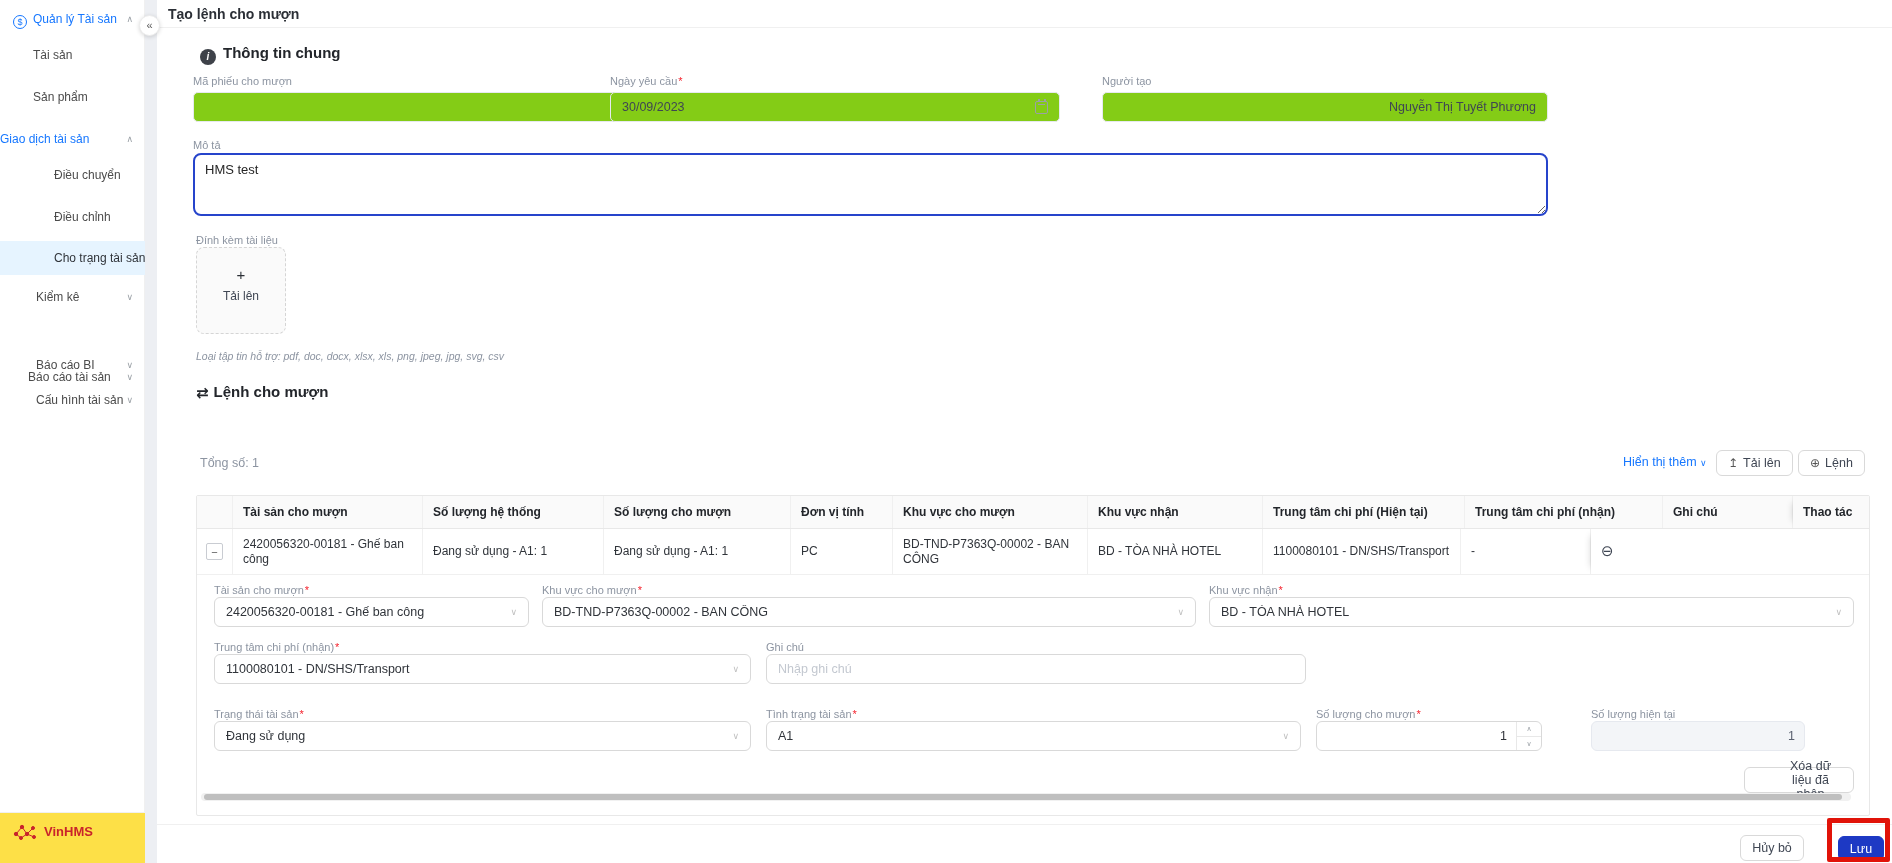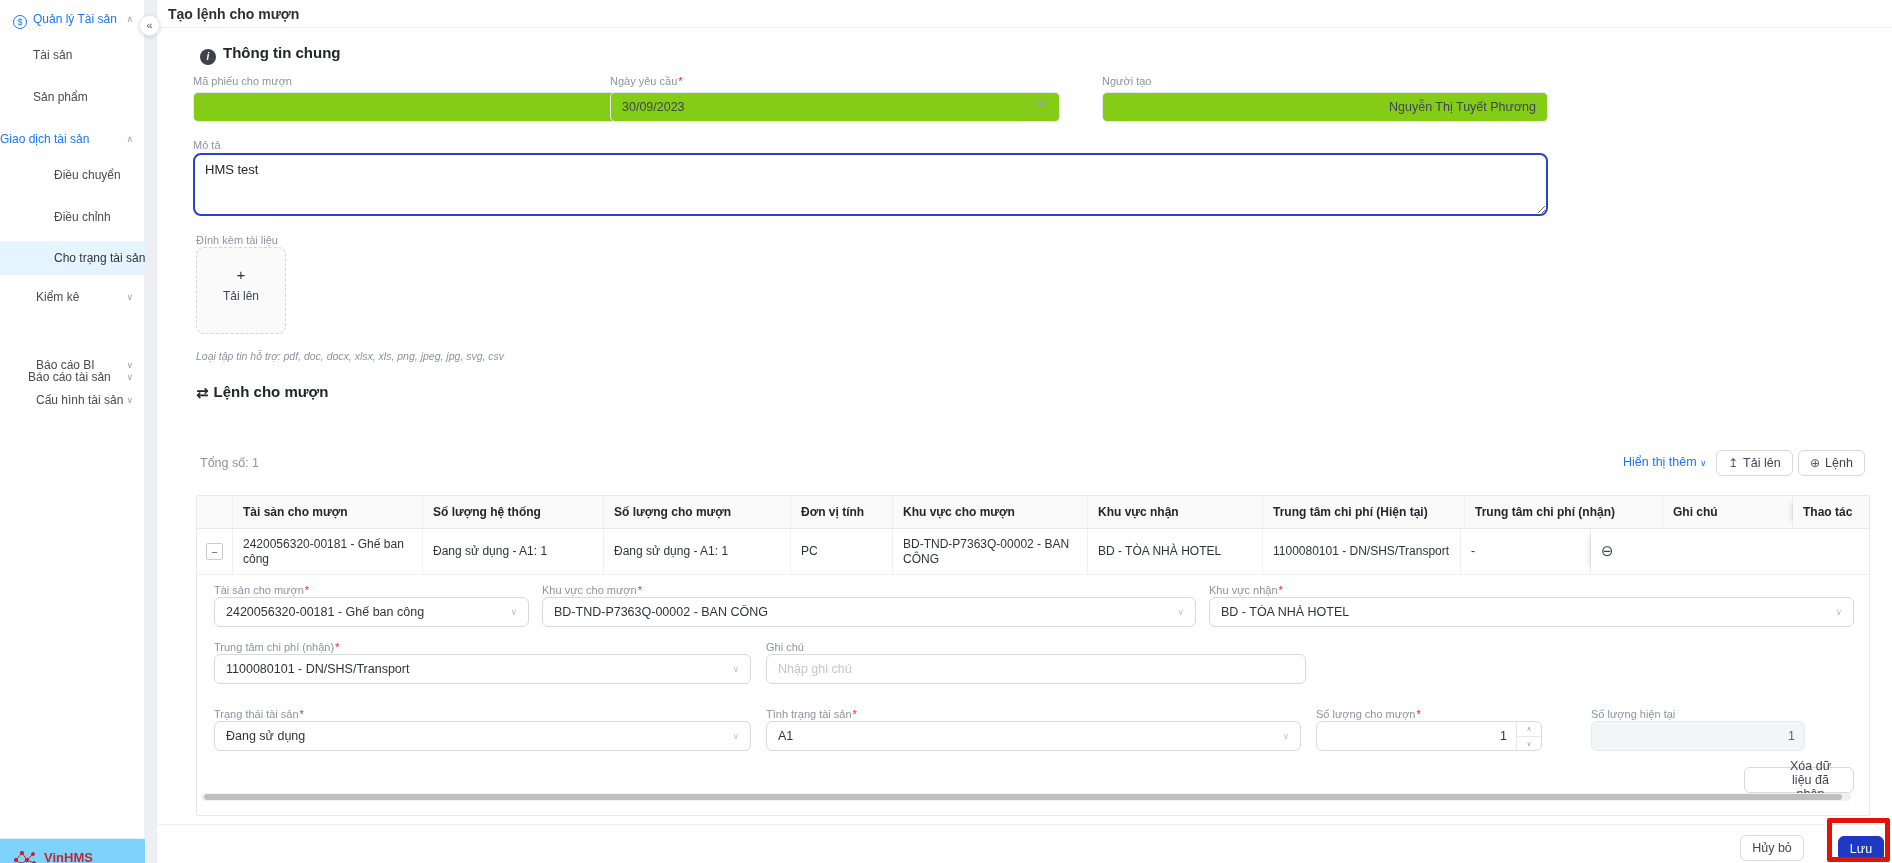--- a/index.html
+++ b/index.html
@@ -12,21 +12,21 @@
   .abs { position:absolute; }
 
   
   .sidebar { left:0; top:0; width:145px; height:863px; background:#fff; border-right:1px solid #f0f0f0; z-index:2; }
   .side-item { position:absolute; left:0; width:145px; height:22px; line-height:22px; font-size:12px; color:#4b4b4b; cursor:pointer; white-space:nowrap; }
   .side-item .chev { position:absolute; right:12px; top:0; color:#9aa0a6; font-size:9px; }
   .side-item.blue { color:#1677ff; }
   .side-item.active { background:#e6f4ff; height:34px; line-height:34px; color:#30343a; }
   .side-root-icon { display:inline-block; width:14px; height:14px; border:1.2px solid #1677ff; border-radius:50%;
     font-size:9px; line-height:12px; text-align:center; color:#1677ff; vertical-align:-2px; margin-right:6px; }
-  .sidebar-footer { position:absolute; left:0; bottom:0; width:145px; height:25px; border-top:1px solid #f0f0f0; background:#7dd3fc; }
+  .sidebar-footer { position:absolute; left:0; bottom:0; width:145px; height:51px; border-top:1px solid #f0f0f0; background:#fde047; }
   .brand { position:absolute; left:44px; top:11px; color:#c9242b; font-size:13px; font-weight:bold; }
   .brand-icon { position:absolute; left:12px; top:9px; }
 
   
   .topbar { left:157px; top:0; right:0; height:28px; background:#fff; border-bottom:1px solid #f0f0f0; z-index:1; }
   .page-title { position:absolute; left:11px; top:6px; font-size:14px; font-weight:bold; color:#2b2f36; }
   .main-body { left:157px; top:28px; right:0; bottom:39px; background:#fff; }
   .main-footer { left:157px; right:0; bottom:0; height:39px; background:#fff; border-top:1px solid #f0f0f0; z-index:3; }
   .collapse-btn { left:139px; top:15px; width:21px; height:21px; border-radius:50%; background:#fff; border:1px solid #ececec;
     box-shadow:0 1px 4px rgba(0,0,0,.16); text-align:center; line-height:19px; font-size:11px; color:#595959; z-index:6; cursor:pointer; }

